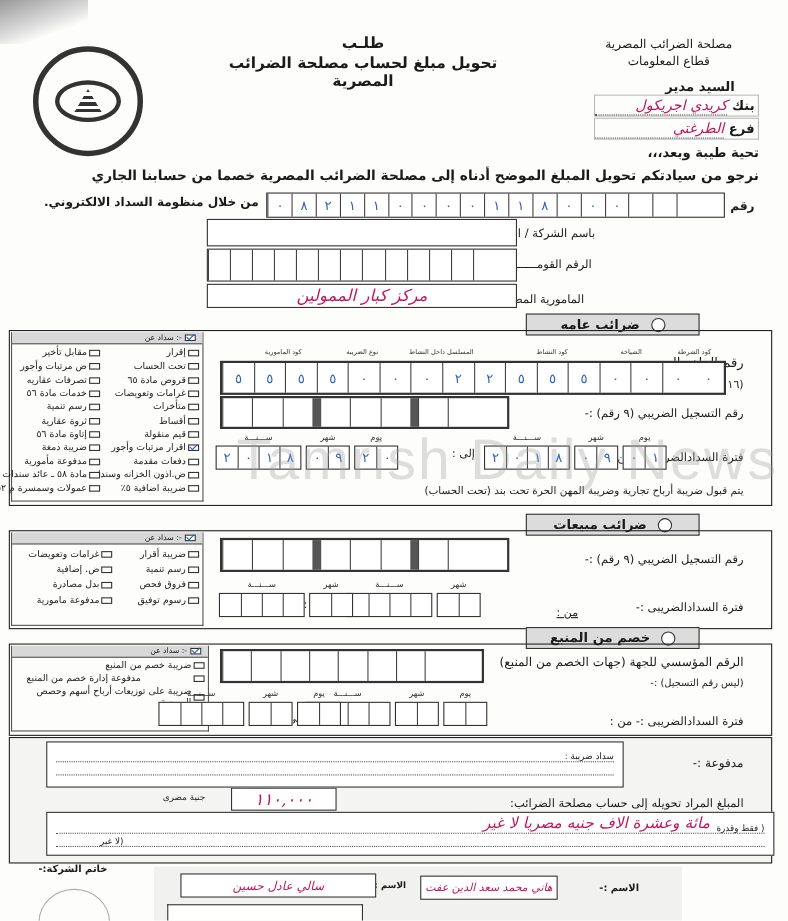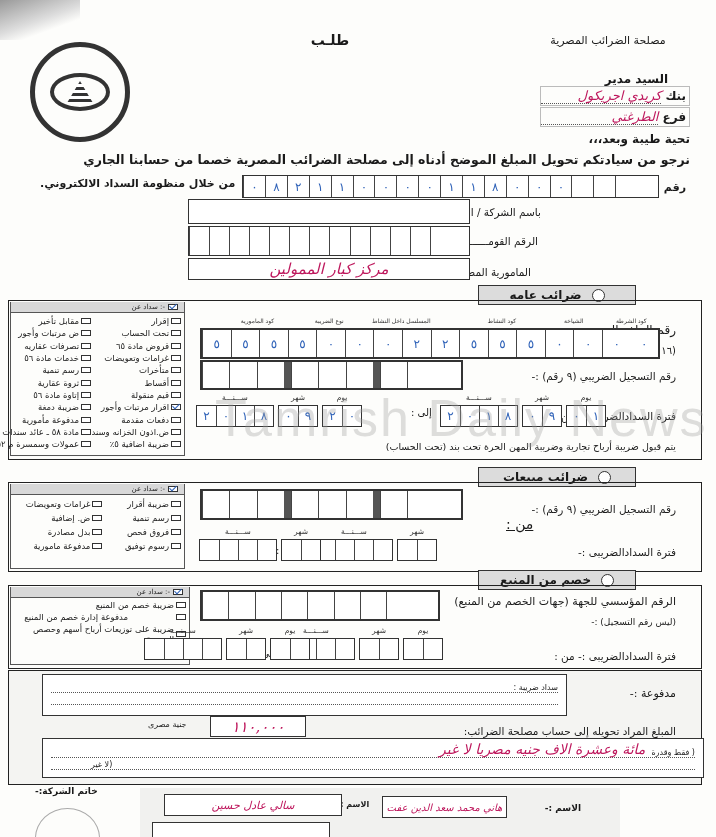--- a/index.html
+++ b/index.html
@@ -35,24 +35,26 @@
 <div class="abs" style="left:0;top:0;width:80px;height:40px;background:linear-gradient(160deg,#999 0%,#ddd 50%,transparent 70%);"></div>
 
 <div class="abs seal" style="left:30px;top:42px;width:100px;height:100px;display:flex;align-items:center;justify-content:center;">
   <div style="width:60px;height:38px;border:4px solid #333;border-radius:50%;display:flex;align-items:center;justify-content:center;">
     <div style="width:26px;height:22px;background:repeating-linear-gradient(180deg,#333 0 3px,#fff 3px 6px);clip-path:polygon(50% 0,100% 100%,0 100%);"></div>
   </div>
 </div>
 
 <div class="abs rtl" style="right:28px;top:33px;width:160px;text-align:center;font-size:11px;line-height:15px;">
   <div>مصلحة الضرائب المصرية</div>
+  <div>قطاع المعلومات</div>
 </div>
 
 <div class="abs rtl" style="left:180px;top:32px;width:300px;text-align:center;">
   <div style="font-size:14px;font-weight:bold;">طلـب</div>
+  <div style="font-size:14px;font-weight:bold;margin-top:2px;">تحويل مبلغ  لحساب مصلحة الضرائب المصرية</div>
 </div>
 
 <div class="abs rtl lbl" style="right:48px;top:72px;font-size:12px;">السيد مدير</div>
 <div class="abs rtl" style="right:26px;top:86px;width:150px;height:20px;border:1px solid #bbb;display:flex;align-items:center;gap:4px;padding-right:3px;">
   <span class="lbl" style="font-size:12px;">بنك</span>
   <span class="hand dotline" style="font-size:13px;flex:1;">كريدي اجريكول</span>
 </div>
 <div class="abs rtl" style="right:26px;top:107px;width:150px;height:20px;border:1px solid #bbb;display:flex;align-items:center;gap:4px;padding-right:3px;">
   <span class="lbl" style="font-size:12px;">فرع</span>
   <span class="hand dotline" style="font-size:13px;flex:1;">الطرغتي</span>
@@ -370,21 +372,21 @@
     <div class="c" style="flex: 1 1 0%;"></div>
     <div class="c" style="flex: 1 1 0%;"></div>
     <div class="c" style="flex: 1 1 0%; border-right: 7px solid rgb(85, 85, 85);"></div>
     <div class="c" style="flex: 1 1 0%;"></div>
     <div class="c" style="flex: 1 1 0%;"></div>
     <div class="c" style="flex: 1 1 0%; border-right: 7px solid rgb(85, 85, 85);"></div>
     <div class="c" style="flex: 1 1 0%;"></div>
     <div class="c" style="flex: 1 1 0%;"></div>
   </div>
 <div class="abs rtl" style="right:40px;top:546px;font-size:10.5px;white-space:nowrap;">فترة السدادالضريبى :-</div>
-<div class="abs rtl sm" style="left:506px;top:516px;font-size:14px;text-decoration:underline;">من :</div>
+<div class="abs rtl sm" style="left:506px;top:552px;font-size:10px;text-decoration:underline;">من :</div>
 <div class="abs" id="st-from" style="left: 315px; top: 527px; display: flex; gap: 4px;">
     <div>
       <div class="xs" style="text-align: center; font-size: 7.5px; height: 12px; direction: rtl;">ســـنـــة</div>
       <div class="group">
         <div class="c"></div>
         <div class="c"></div>
         <div class="c"></div>
         <div class="c"></div>
       </div>
     </div>

